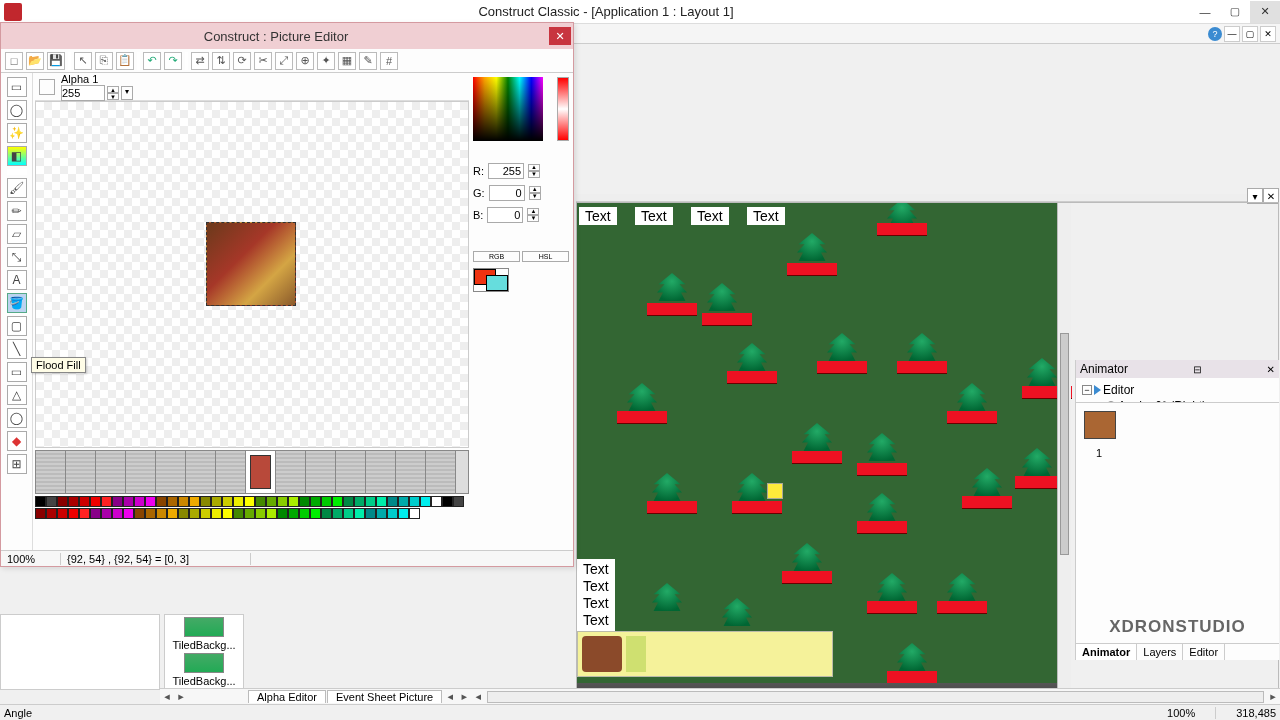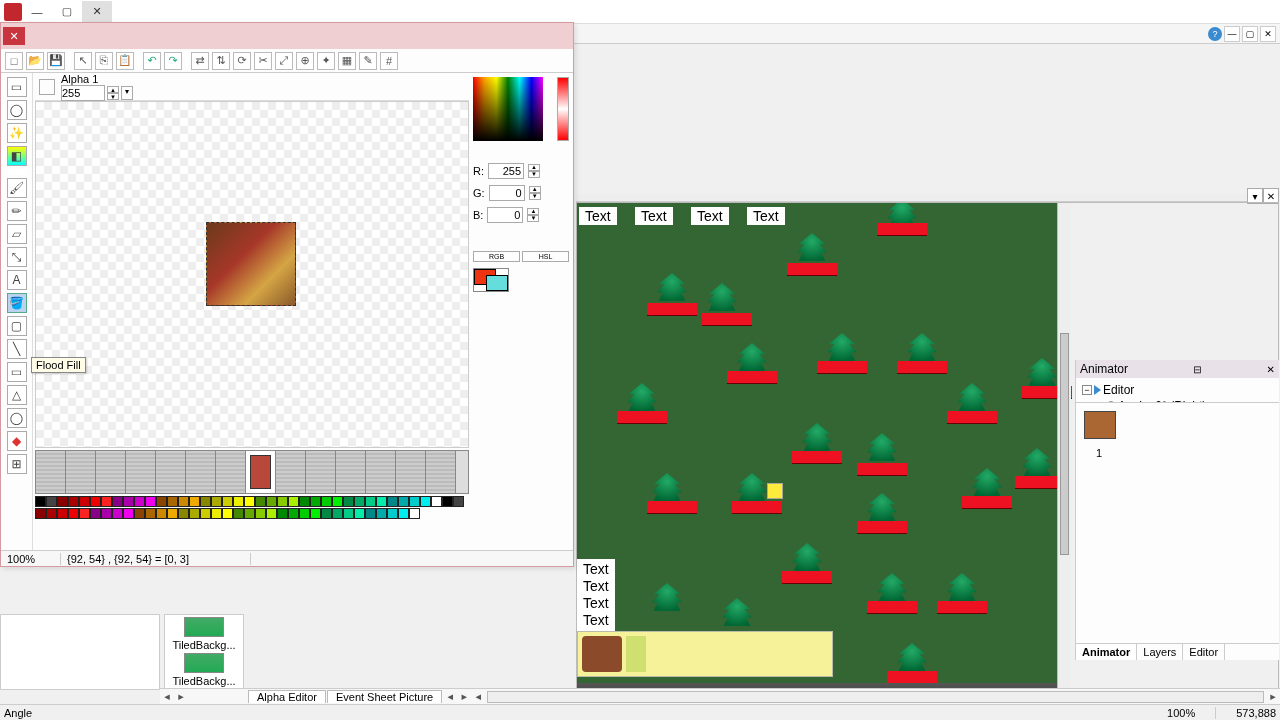--- a/index.html
+++ b/index.html
@@ -117,20 +117,21 @@
 
 .editor-status { position:absolute; left:0; right:0; bottom:0; height:16px; display:flex; align-items:center; font-size:11px; border-top:1px solid #ccc; background:#f7f7f7; }
 .editor-status .cell { padding:0 6px; border-right:1px solid #ccc; }
 </style>
 </head>
 <body>
 
 <div class="app">
   <div class="app-titlebar">
     <div class="app-icon"></div>
+    <div class="app-title">Construct Classic - [Application 1 : Layout 1]</div>
     <div class="win-btns">
       <div class="win-btn">—</div>
       <div class="win-btn">▢</div>
       <div class="win-btn close">✕</div>
     </div>
   </div>
   <div class="ribbon-strip">
     <div class="sm-btn info">?</div>
     <div class="sm-btn">—</div>
     <div class="sm-btn">▢</div>
@@ -226,20 +227,21 @@
             </div>
             <div class="tree-row" style="padding-left:26px;">
               <span class="tree-bullet"></span>
               <span>Angle: 0° (Right)</span>
             </div>
 
           </div>
           <div class="frame-area">
             <div class="fr"></div>
             <div class="fr-lbl">1</div>
+            <div class="watermark">XDRONSTUDIO</div>
           </div>
           <div class="right-tabs">
             <div class="rt active">Animator</div>
             <div class="rt">Layers</div>
             <div class="rt">Editor</div>
           </div>
         </div>
       </div>
     </div>
 
@@ -266,27 +268,28 @@
     <span class="arrow">◂</span>
     <div class="spacer" style="height:12px; background:#eee; border:1px solid #bbb; margin:1px 2px;"></div>
     <span class="arrow">▸</span>
   </div>
 
   <div class="statusbar">
     <span>Angle</span>
     <div class="right">
       <span>100%</span>
       <span class="sep"></span>
-      <span>573,888</span>
+      <span>318,485</span>
     </div>
   </div>
 </div>
 
 <div class="editor">
   <div class="editor-titlebar">
+    <span class="editor-title">Construct : Picture Editor</span>
     <span class="editor-close">✕</span>
   </div>
   <div class="editor-toolbar">
     <div class="etb">□</div>
     <div class="etb">📂</div>
     <div class="etb">💾</div>
     <div class="etb sep"></div>
     <div class="etb">↖</div>
     <div class="etb">⎘</div>
     <div class="etb">📋</div>

